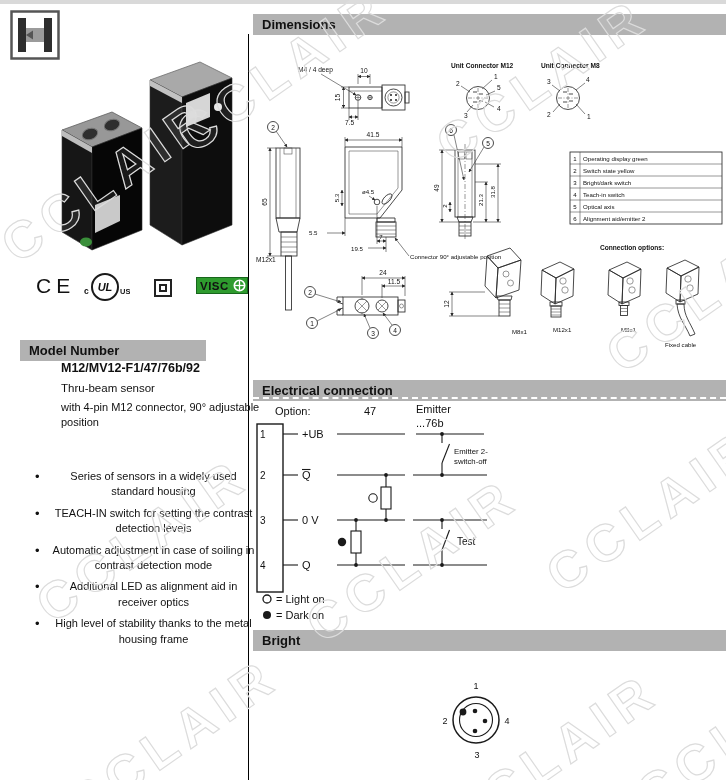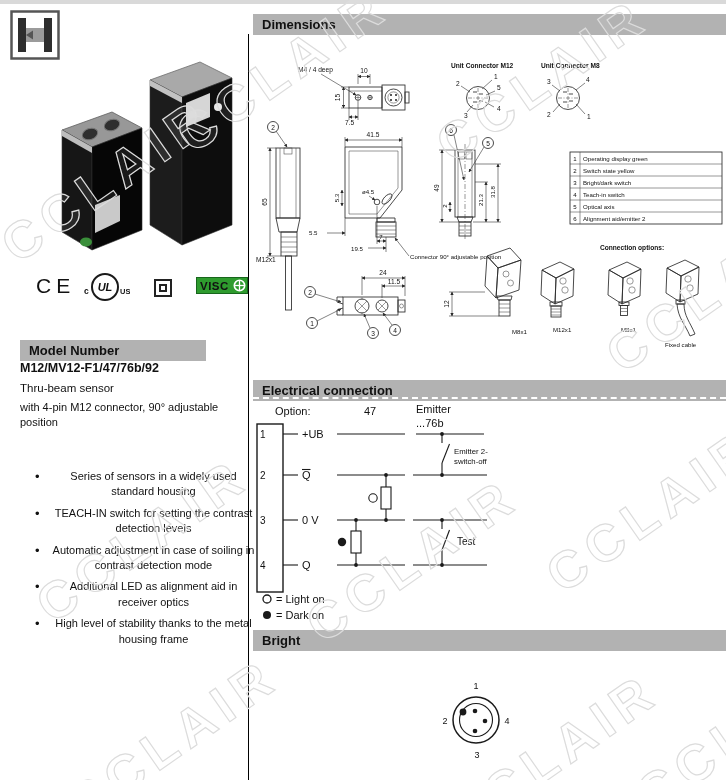--- a/index.html
+++ b/index.html
@@ -7,21 +7,21 @@
           font-family:"Liberation Sans", sans-serif; color:#111; overflow:hidden; }
   .topstrip { position:absolute; left:0; top:0; width:726px; height:4px; background:#d9d9d9; }
   .divider  { position:absolute; left:248px; top:34px; width:1px; height:746px; background:#000; }
 
   .bar { position:absolute; height:21px; line-height:21px; background:#b2b2b2;
          font-weight:bold; font-size:13px; padding-left:9px; box-sizing:border-box; z-index:3; }
   .bar-left  { left:20px;  width:186px; }
   .bar-right { left:253px; width:473px; }
   .dashline { position:absolute; left:0; bottom:2px; width:100%; border-top:2px dashed #fff; }
 
-  .abs { position:absolute; z-index:3; }
+  .abs { position:absolute; z-index:3;margin-left:41px; }
   .model-number { left:20px; top:361px; font-size:12.5px; font-weight:bold; }
   .model-type   { left:20px; top:382px; font-size:11.5px; }
   .model-desc   { left:20px; top:400px; width:218px; font-size:11px; line-height:1.35; }
 
   ul.features { position:absolute; left:20px; top:461px; width:227px; margin:8px; padding:0;
                 list-style:none; z-index:3;text-align:center; }
   ul.features li { position:relative; padding-left:24px; margin-bottom:6px;
                    font-size:11px; line-height:1.4; }
   ul.features li::before { content:"•"; position:absolute; left:7px; top:-1px; font-size:13px; }
 

